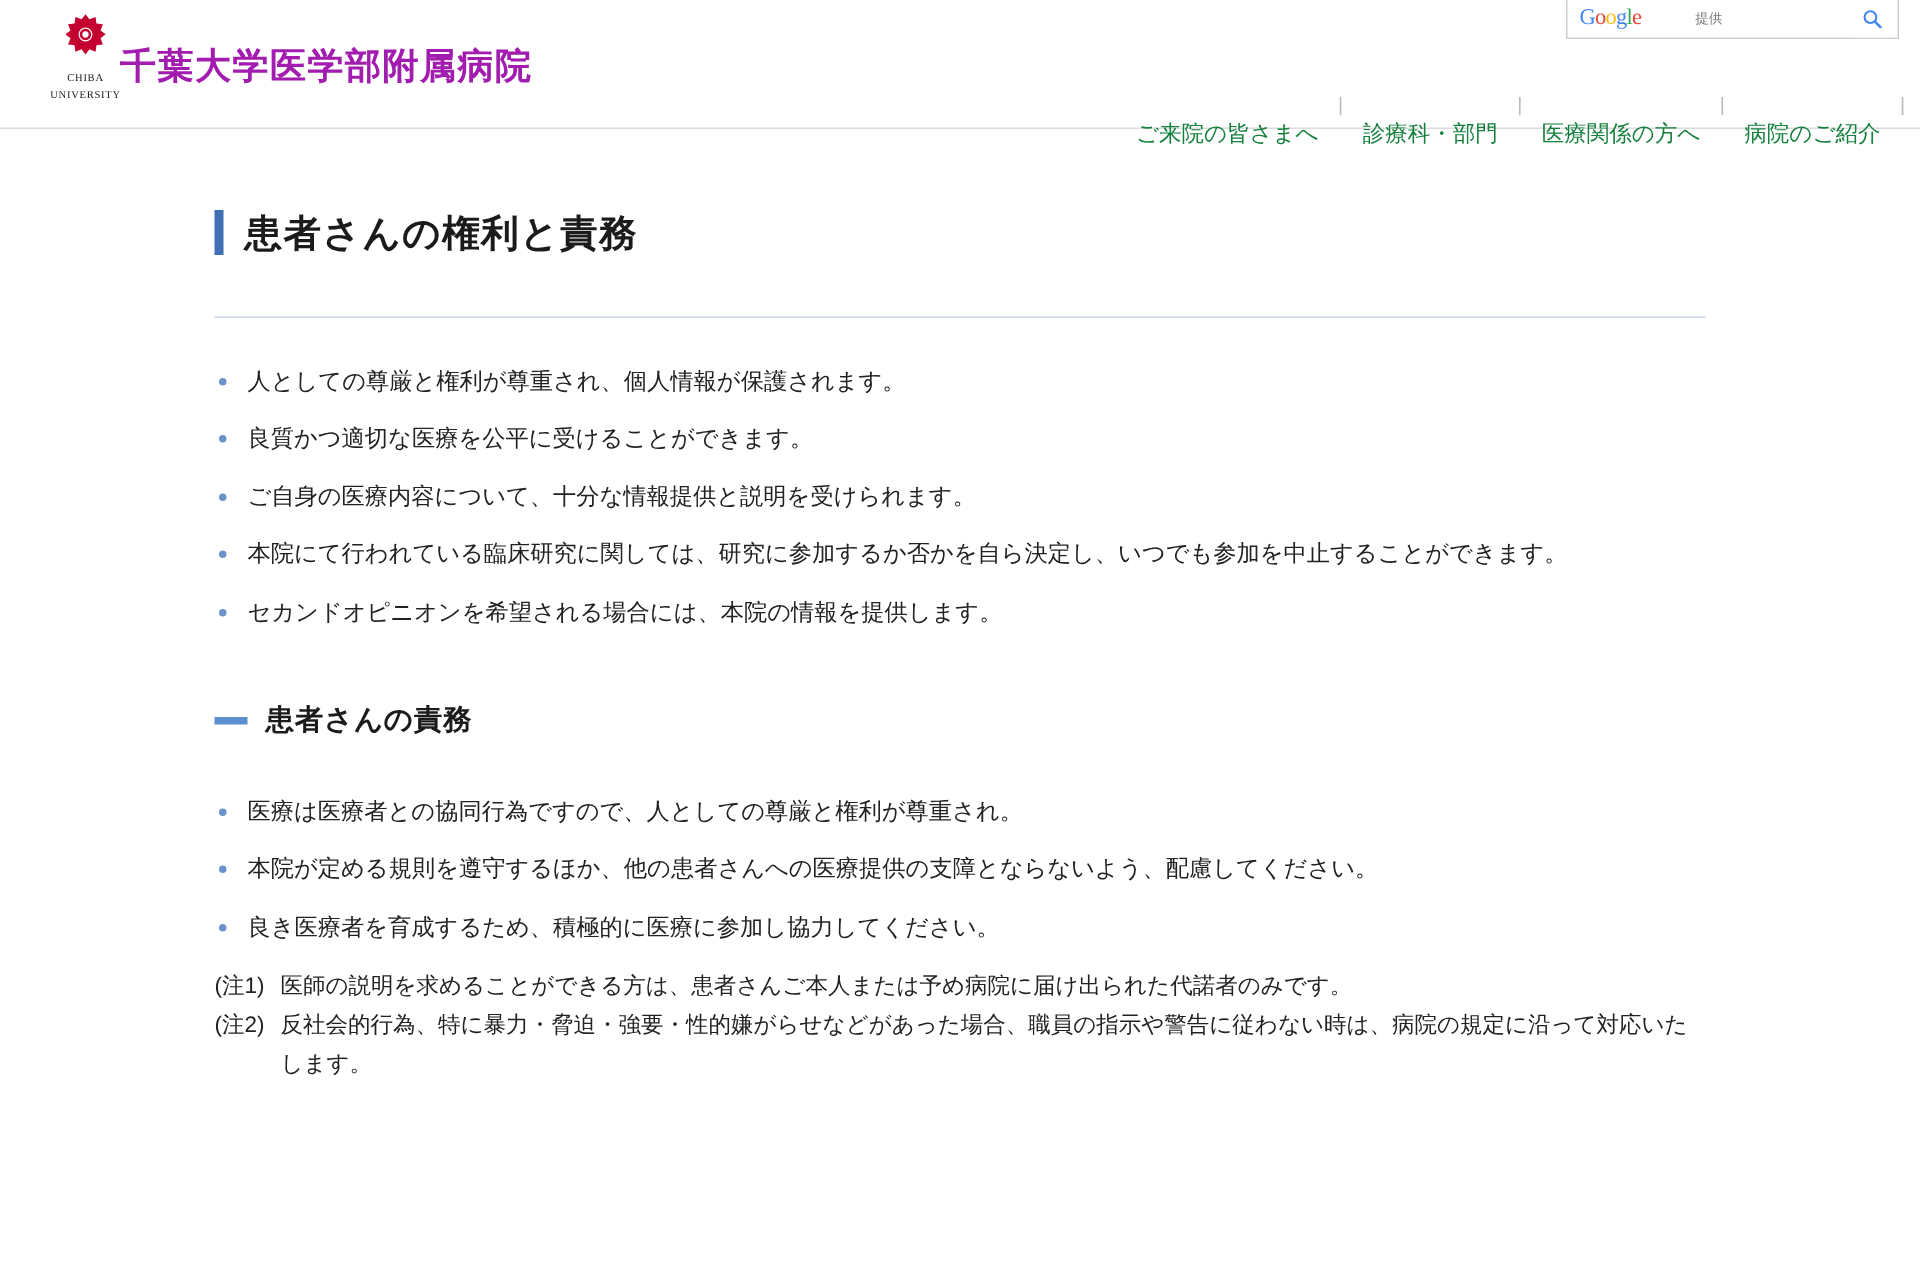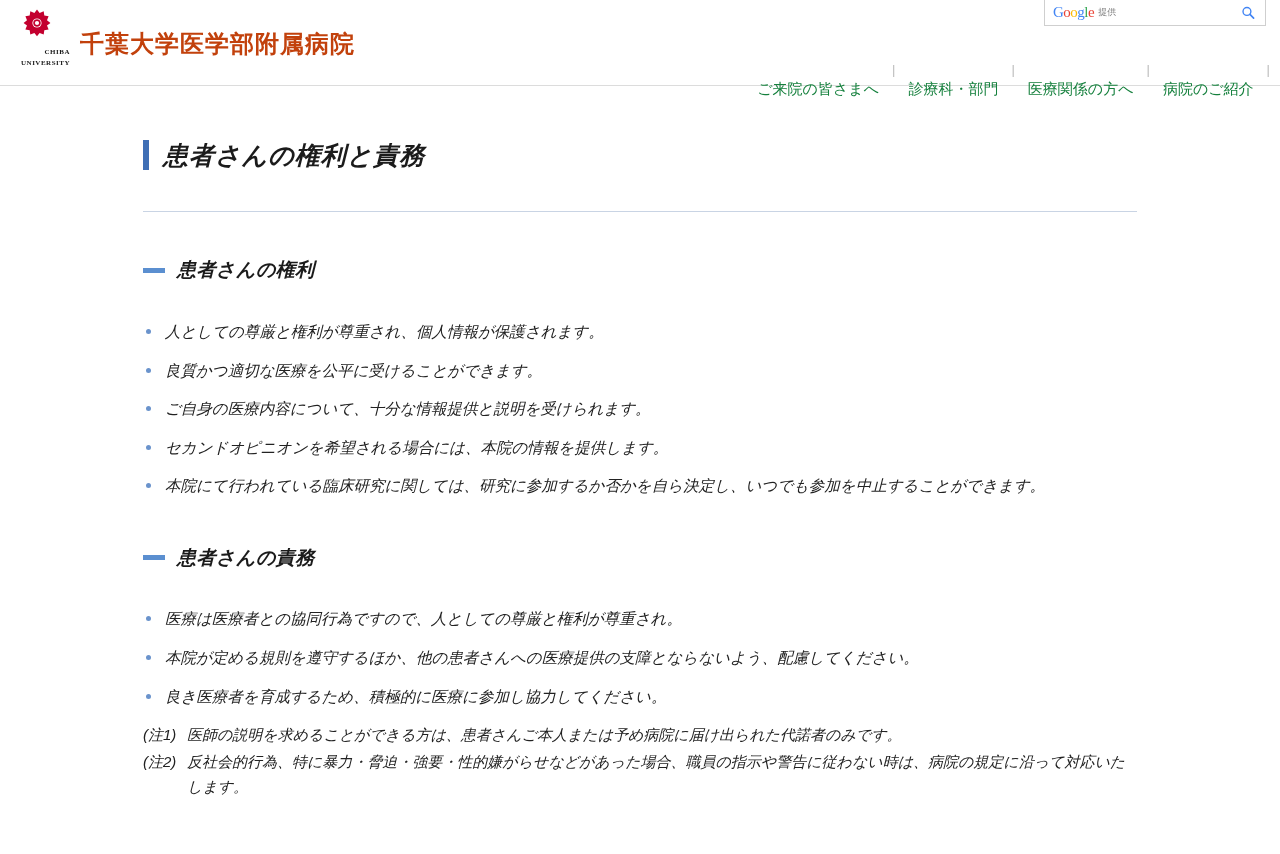--- a/index.html
+++ b/index.html
@@ -18,25 +18,24 @@
   .header {
     position: relative;
     width: 100%;
     height: 86px;
     border-bottom: 1px solid #dcdcdc;
     background: #ffffff;
   }
 
   .logo-wrap {
     position: absolute;
-    left: 4px;
+    left: 24px;
     top: 8px;
     width: 66px;
-    text-align: right;
-    font-weight: bold;
+    text-align: center;
   }
   .logo-mark {
     width: 38px;
     height: 38px;
     margin: 0 auto;
     position: relative;
   }
   .logo-mark svg { display: block; }
   .logo-text {
     font-size: 7px;
@@ -46,36 +45,37 @@
     margin-top: 2px;
     font-family: "Liberation Serif", serif;
   }
 
   .site-title {
     position: absolute;
     left: 80px;
     top: 28px;
     font-size: 24px;
     font-weight: bold;
-    color: #c2410c;
+    color: #a21caf;
     letter-spacing: 1px;
   }
 
   .search-box {
     position: absolute;
     right: 14px;
     top: 0px;
     width: 222px;
     height: 26px;
     border: 1px solid #cfcfcf;
     border-top: none;
     background: #ffffff;
     display: flex;
     align-items: center;
     padding: 0 4px 0 8px;
+    gap: 32px;
   }
   .google-logo {
     font-family: "Liberation Serif", serif;
     font-size: 15px;
     letter-spacing: -0.5px;
     user-select: none;
     white-space: nowrap;
   }
   .g-b { color: #4285F4; }
   .g-r { color: #EA4335; }
@@ -127,21 +127,20 @@
     color: #bbbbbb;
     font-size: 13px;
   }
 
   
   .main {
     width: 994px;
     margin: 0 auto;
     padding-top: 36px;
     position: relative;
-    font-style: italic;
   }
 
   .page-title-row {
     display: flex;
     align-items: center;
     padding-bottom: 22px;
     border-bottom: 1px solid #c9d4e4;
   }
   .title-bar {
     width: 6px;
@@ -265,30 +264,26 @@
 </div>
 
 <div class="main">
 
   <div class="page-title-row">
     <div class="title-bar"></div>
     <h1 class="page-title">患者さんの権利と責務</h1>
   </div>
 
   <div class="section">
-    <div class="section-head">
-      <span class="section-dash"></span>
-      <h2 class="section-title">患者さんの権利</h2>
-    </div>
     <ul class="bullets">
       <li>人としての尊厳と権利が尊重され、個人情報が保護されます。</li>
       <li>良質かつ適切な医療を公平に受けることができます。</li>
       <li>ご自身の医療内容について、十分な情報提供と説明を受けられます。</li>
+      <li>本院にて行われている臨床研究に関しては、研究に参加するか否かを自ら決定し、いつでも参加を中止することができます。</li>
       <li>セカンドオピニオンを希望される場合には、本院の情報を提供します。</li>
-      <li>本院にて行われている臨床研究に関しては、研究に参加するか否かを自ら決定し、いつでも参加を中止することができます。</li>
     </ul>
   </div>
 
   <div class="section">
     <div class="section-head">
       <span class="section-dash"></span>
       <h2 class="section-title">患者さんの責務</h2>
     </div>
     <ul class="bullets">
       <li>医療は医療者との協同行為ですので、人としての尊厳と権利が尊重され。</li>

